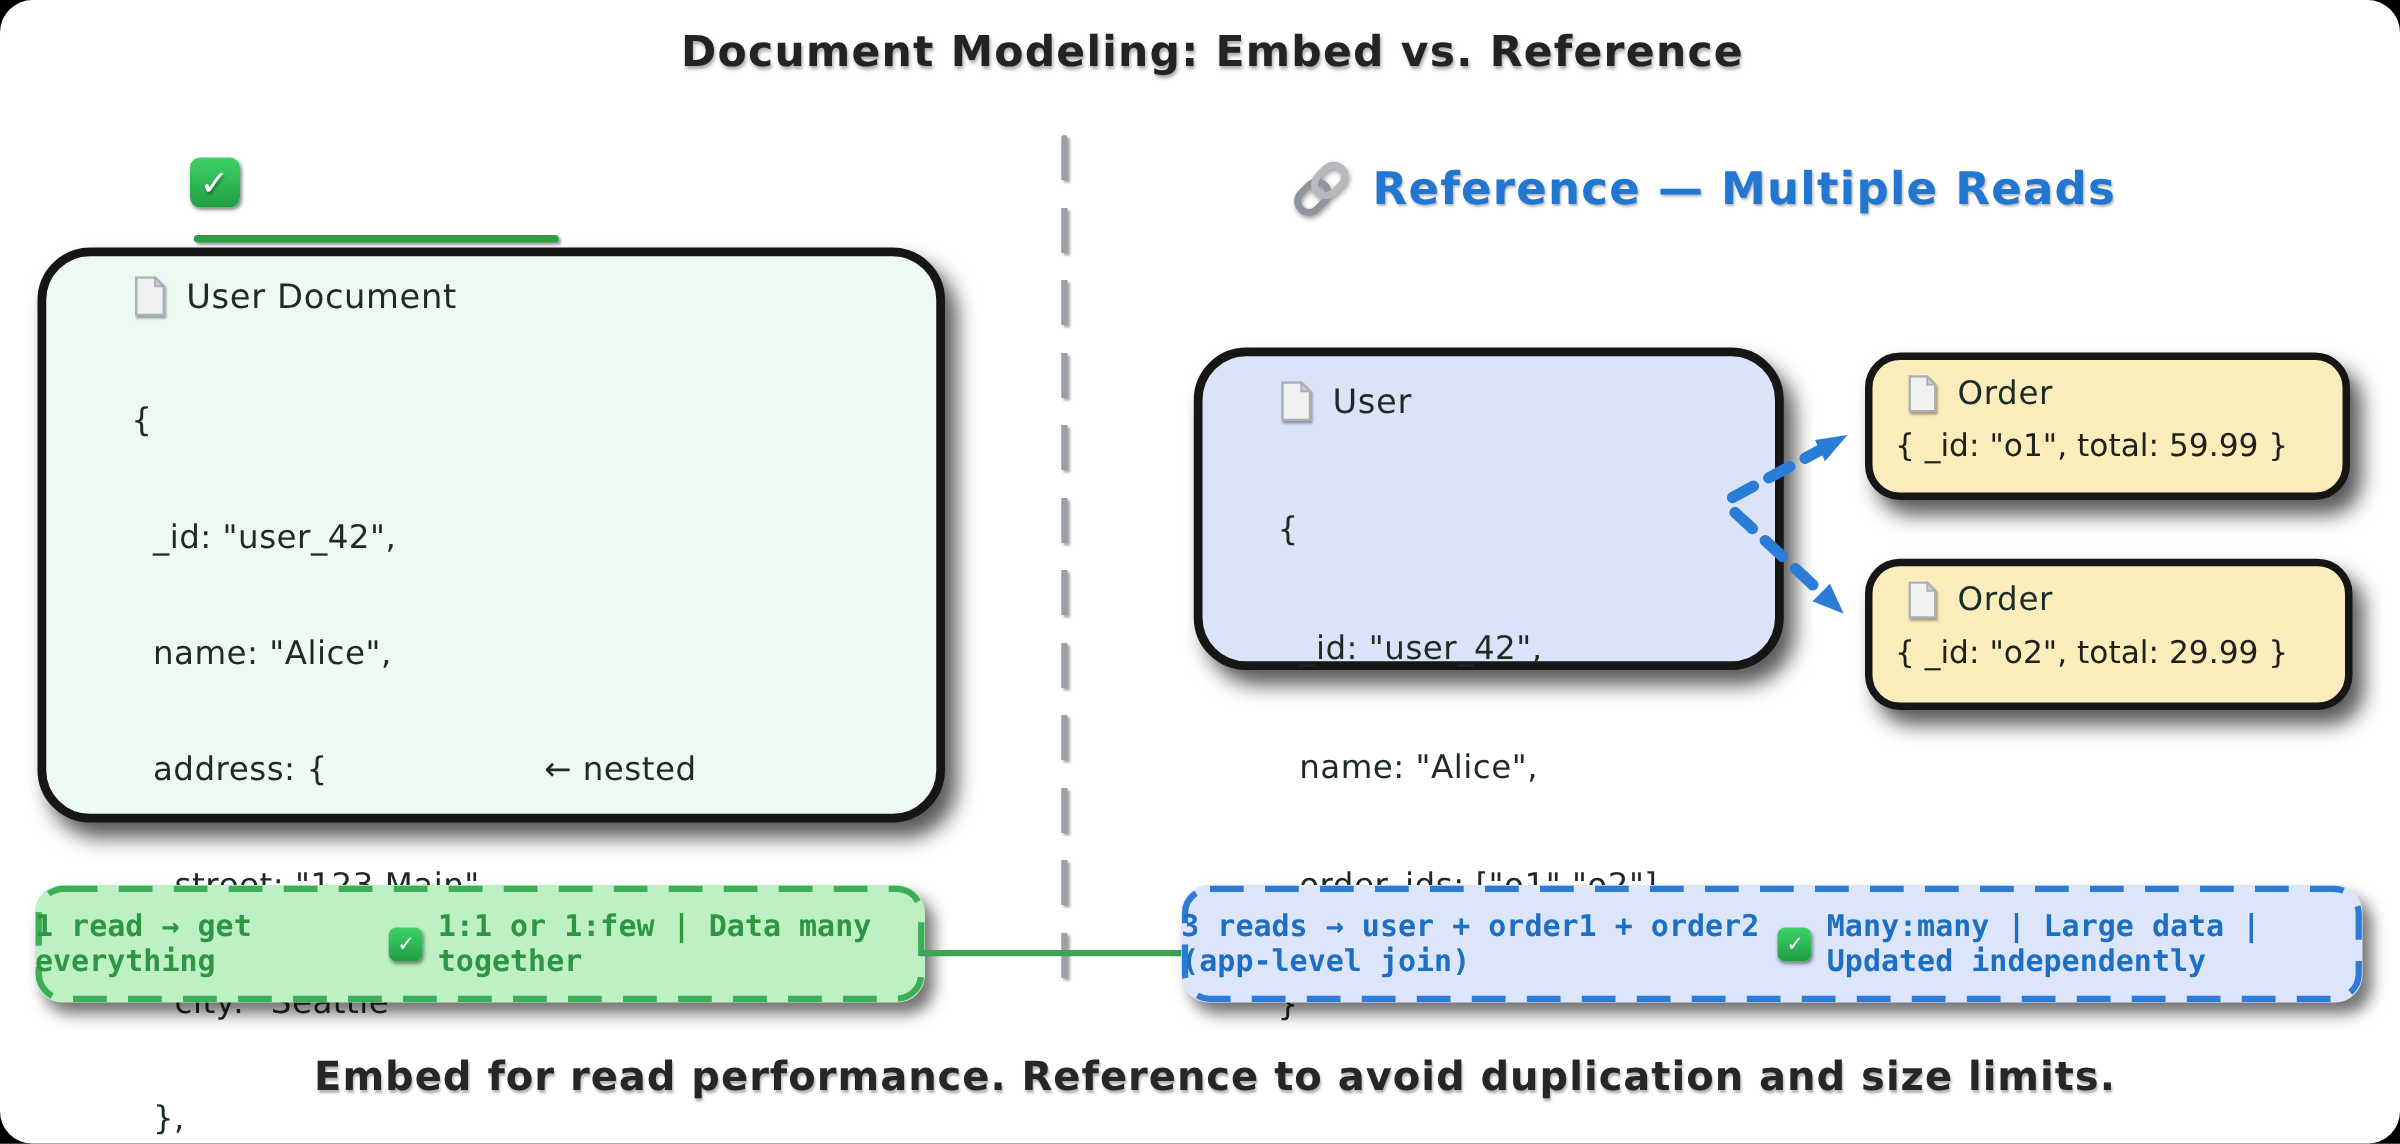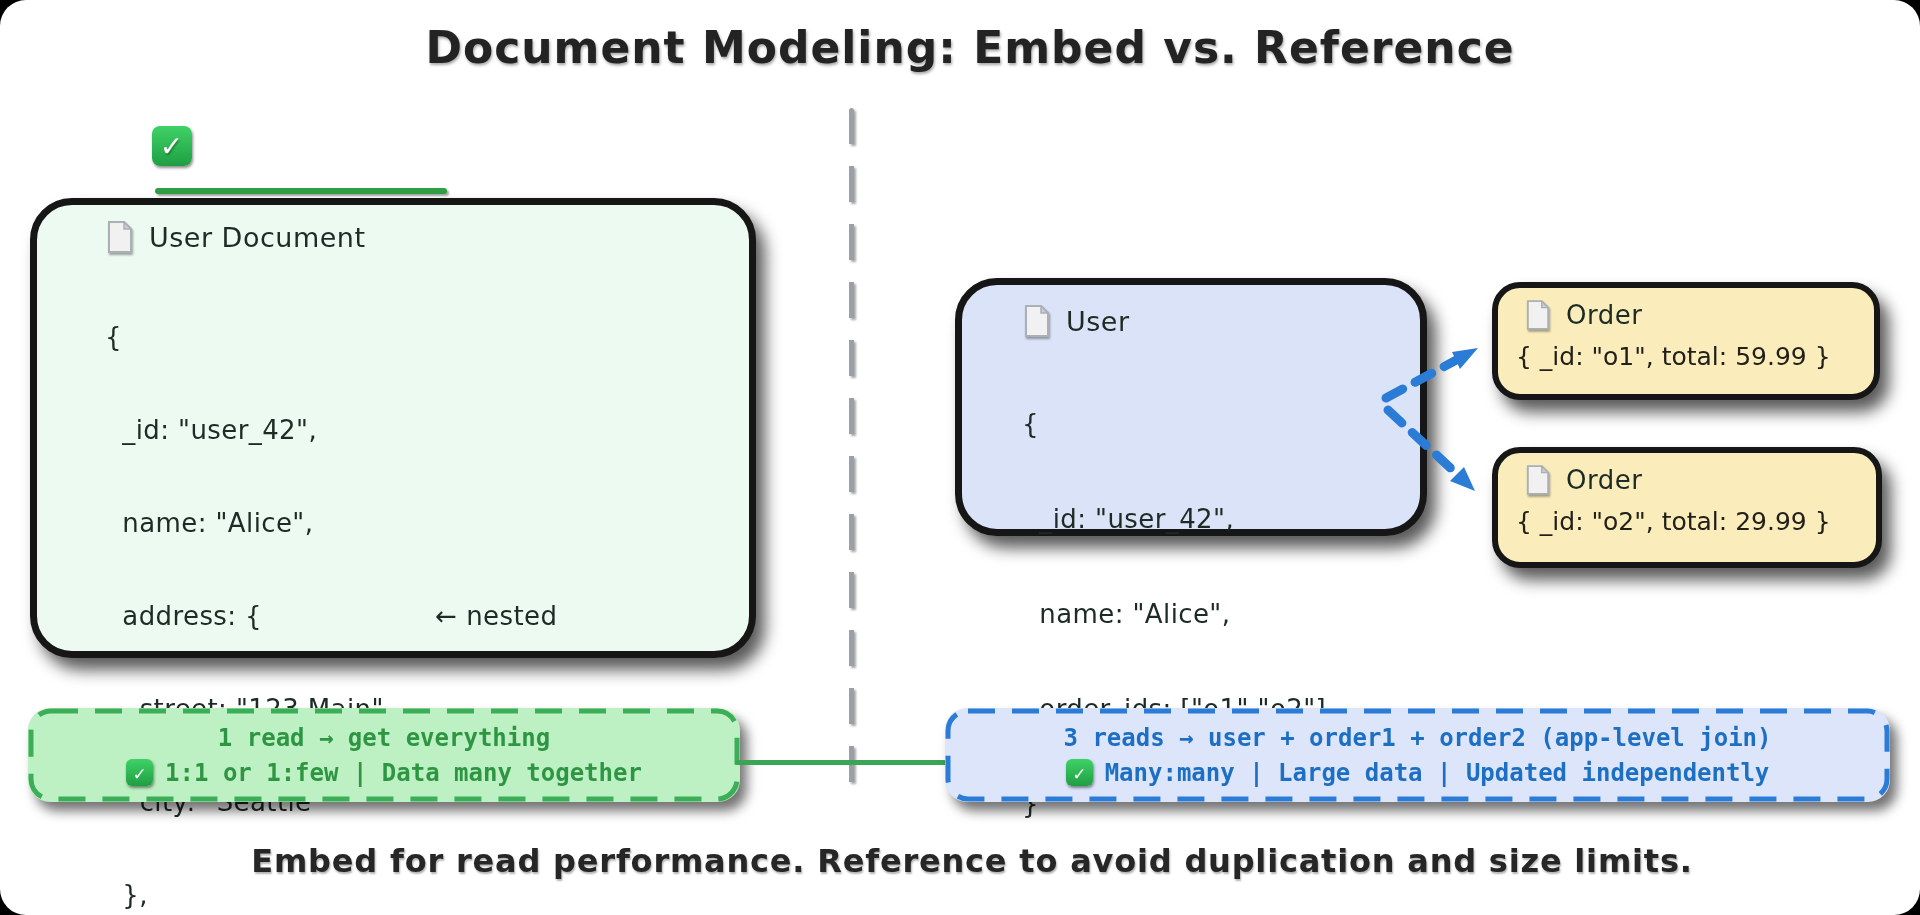--- a/index.html
+++ b/index.html
@@ -7,21 +7,21 @@
     background:#000;
     font-family:"DejaVu Sans", sans-serif;
     width:1920px; height:915px; overflow:hidden;
   }
   .canvas {
     position:relative; width:1920px; height:915px;
     background:#ffffff; border-radius:26px; overflow:hidden;
   }
   .title {
     position:absolute; top:22px; left:0; width:1920px;
-    text-align:center; font-size:44px; font-weight:700; color:#232323;
+    text-align:center; font-size:34px; font-weight:700; color:#232323;
     letter-spacing:1px; text-shadow:1px 2px 3px rgba(0,0,0,0.35);padding-left:20px;
   }
   .divider {
     position:absolute; left:849px; top:108px; width:5px; height:694px;
     background:repeating-linear-gradient(to bottom,#9aa0a6 0 36px,transparent 36px 58px);
     border-radius:3px; filter:drop-shadow(2px 2px 1px rgba(0,0,0,0.35));
   }
   
   .panel-header {
     position:absolute; display:flex; align-items:center; gap:16px;
@@ -64,21 +64,21 @@
   .user-card .code div { height:35px; line-height:35px; }
   .order-code { position:absolute; white-space:pre; font-size:25px; color:#22201a; font-weight:500; }
   
   .note {
     position:absolute; border-radius:22px;
     box-shadow:7px 9px 12px rgba(0,0,0,0.55);
   }
   .note svg.border { position:absolute; left:0; top:0; }
   .note .lines {
     position:absolute; left:0; top:0; width:100%; height:100%;
-    display:flex; flex-direction:column; align-items:center; justify-content:center; gap:7px;
+    display:flex; flex-direction:row; align-items:center; justify-content:center; gap:7px;
     font-family:"DejaVu Sans Mono", monospace; font-size:24px; font-weight:700;
   }
   .note .row { display:flex; align-items:center; gap:12px; }
   .note-green { left:28px; top:708px; width:712px; height:94px; background:#bdf0c3; color:#2e9643; }
   .note-blue  { left:945px; top:708px; width:945px; height:94px; background:#dde5fb; color:#1d6fc4; }
   .green-connector {
     position:absolute; left:735px; top:760px; width:215px; height:5px;
     background:#3ca455; border-radius:3px;
   }
   .caption {
@@ -139,20 +139,29 @@
       </div>
       <div class="row">
         <span class="check-icon check-sm">✓</span>
         <span>1:1 or 1:few | Data many together</span>
       </div>
     </div>
   </div>
 
   <div class="green-connector"></div>
 
+  <div class="panel-header ref-header">
+    <svg class="link-icon" width="50" height="50" viewBox="0 0 50 50">
+      <g transform="rotate(-45 25 25)">
+        <rect x="2" y="16" width="27" height="18" rx="9" fill="none" stroke="#8d949b" stroke-width="5.5"></rect>
+        <rect x="21" y="16" width="27" height="18" rx="9" fill="none" stroke="#b4bac0" stroke-width="5.5"></rect>
+      </g>
+    </svg>
+    <span>Reference — Multiple Reads</span>
+  </div>
 
   <div class="card user-card">
     <div class="card-title-row" style="left:62px; top:20px;">
       <svg class="doc-icon" width="26" height="32" viewBox="0 0 26 32">
         <path d="M2 1 h15 l7 7 v23 h-22 z" fill="#f1f1f1" stroke="#aab0b6" stroke-width="2"></path>
         <path d="M17 1 l7 7 h-7 z" fill="#c9cdd2" stroke="#aab0b6" stroke-width="1.5"></path>
       </svg>
       <span>User</span>
     </div>
     <div class="code" style="left:60px; top:62px;">

